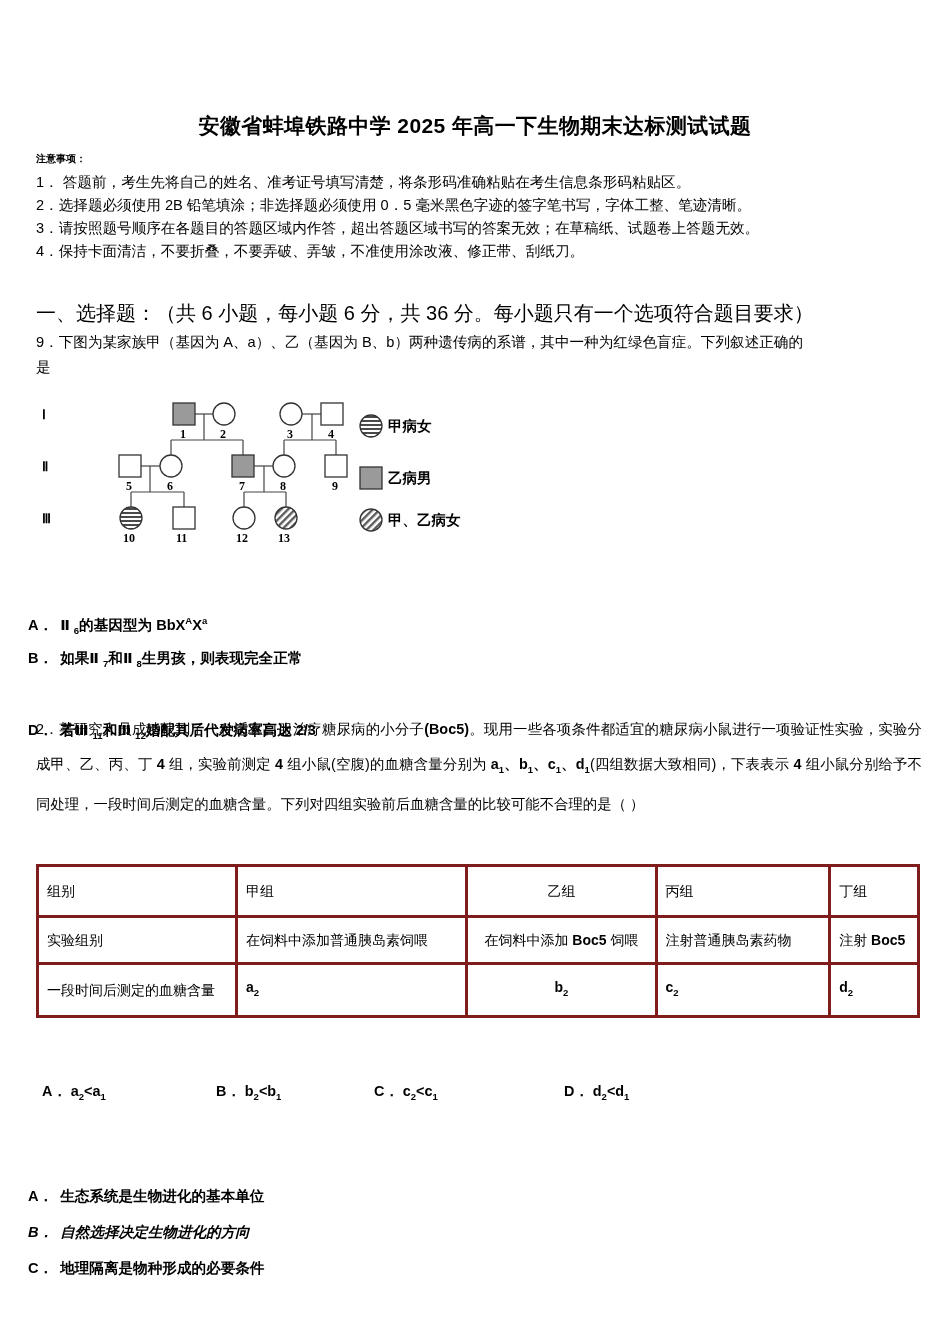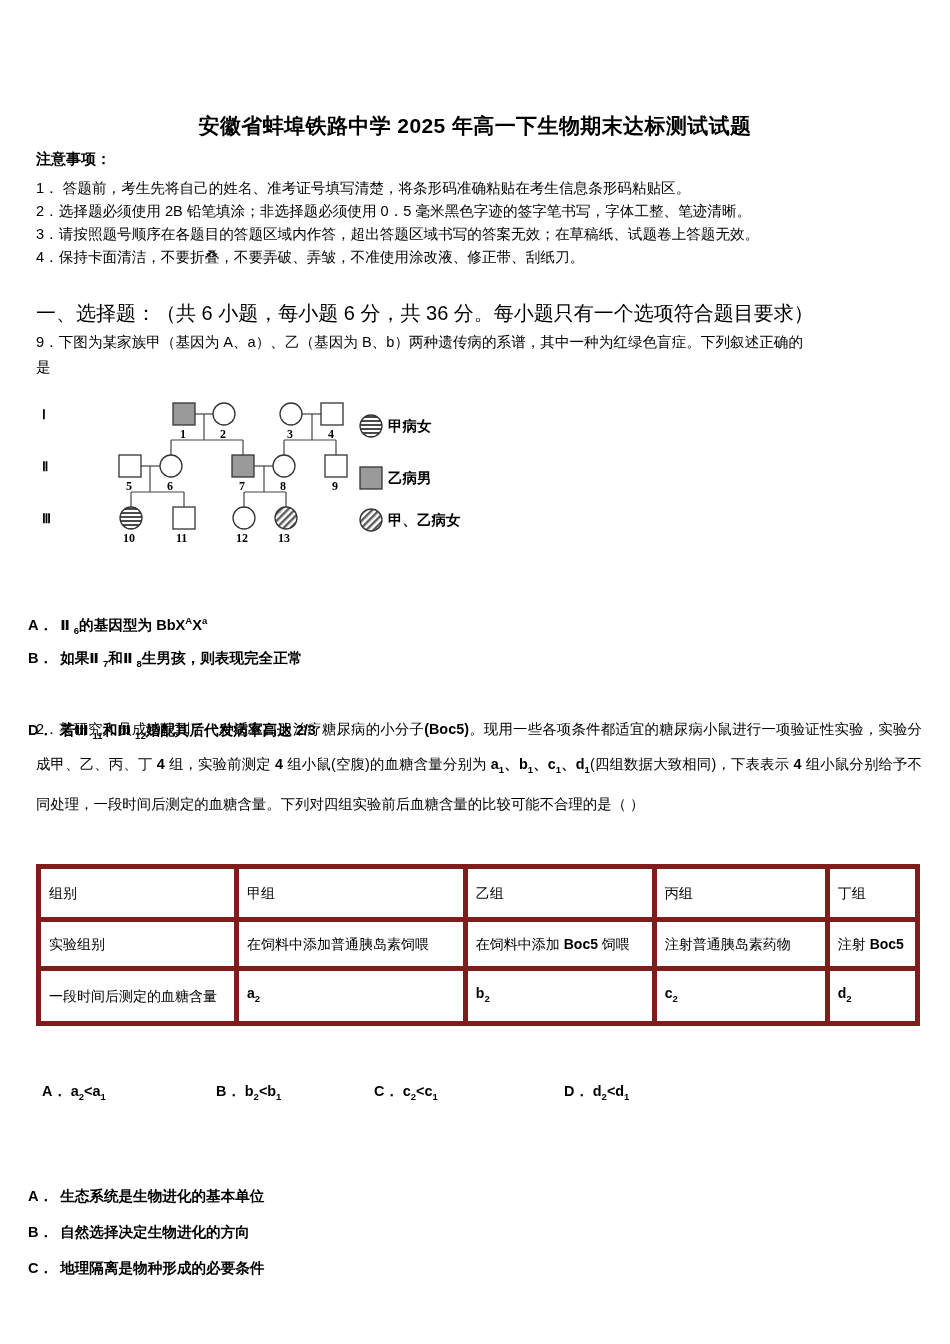--- a/index.html
+++ b/index.html
@@ -33,25 +33,25 @@
     font-family: "Liberation Sans", "DejaVu Sans", sans-serif;
   }
 
   
   .notice {
     position: absolute;
     left: 36px; top: 148px;
     width: 880px;
   }
   .notice-head {
-    font-size: 15px;
+    font-size: 10px;
     font-weight: bold;
     font-family: "Liberation Sans", "DejaVu Sans", sans-serif;
     line-height: 22px;
-    margin-bottom: 7px;
+    margin-bottom: 1px;
   }
   .notice-line {
     font-size: 14.6px;
     line-height: 23px;
     font-family: "Liberation Sans", "DejaVu Sans", sans-serif;
     white-space: nowrap;
   }
 
   
   .section-head {
@@ -113,29 +113,29 @@
   
   .tbl {
     position: absolute;
     left: 36px; top: 864px;
     width: 884px;
     border-collapse: collapse;
     font-size: 14px;
     font-family: "Liberation Sans", "DejaVu Sans", sans-serif;
   }
   .tbl td {
-    border: 5px solid #7f1d1d;
+    border: 3px solid #7f1d1d;
     padding: 7px 8px;
     vertical-align: middle;
     line-height: 30px;
   }
   .tbl .r-head td { height: 34px; line-height: 20px; vertical-align: middle; }
   .tbl .c0 { width: 204px; }
   .tbl .c1 { width: 240px; }
-  .tbl .c2 { width: 190px; }
+  .tbl .c2 { width: 190px; text-align: center; }
   .tbl .c3 { width: 175px; }
   .tbl .c4 { width: 75px; }
 
   
   .q2-opts {
     position: absolute;
     left: 36px; top: 1082px;
     width: 886px;
     font-size: 14.4px;
     font-weight: bold;
@@ -330,20 +330,20 @@
   <div class="q2-opts">
     <span class="o" id="q2o0" style="left: 6px;"><span>A．</span> <span>a<sub>2</sub>&lt;a<sub>1</sub></span></span>
     <span class="o" id="q2o1" style="left: 180px;"><span>B．</span> <span>b<sub>2</sub>&lt;b<sub>1</sub></span></span>
     <span class="o" id="q2o2" style="left: 338px;"><span>C．</span> <span>c<sub>2</sub>&lt;c<sub>1</sub></span></span>
     <span class="o" id="q2o3" style="left: 528px;"><span>D．</span> <span>d<sub>2</sub>&lt;d<sub>1</sub></span></span>
   </div>
 
   <div class="opt" id="q3o0" style="top: 1152px;">
     <span class="lbl">A．</span><span>生态系统是生物进化的基本单位</span>
   </div>
-  <div class="opt" id="q3o1" style="top: 1188px;">
+  <div class="opt" id="q3o1" style="top: 1188px; font-style: italic;">
     <span class="lbl">B．</span><span>自然选择决定生物进化的方向</span>
   </div>
   <div class="opt" id="q3o2" style="top: 1224px;">
     <span class="lbl">C．</span><span>地理隔离是物种形成的必要条件</span>
   </div>
 
 </div>
 
 </body></html>

